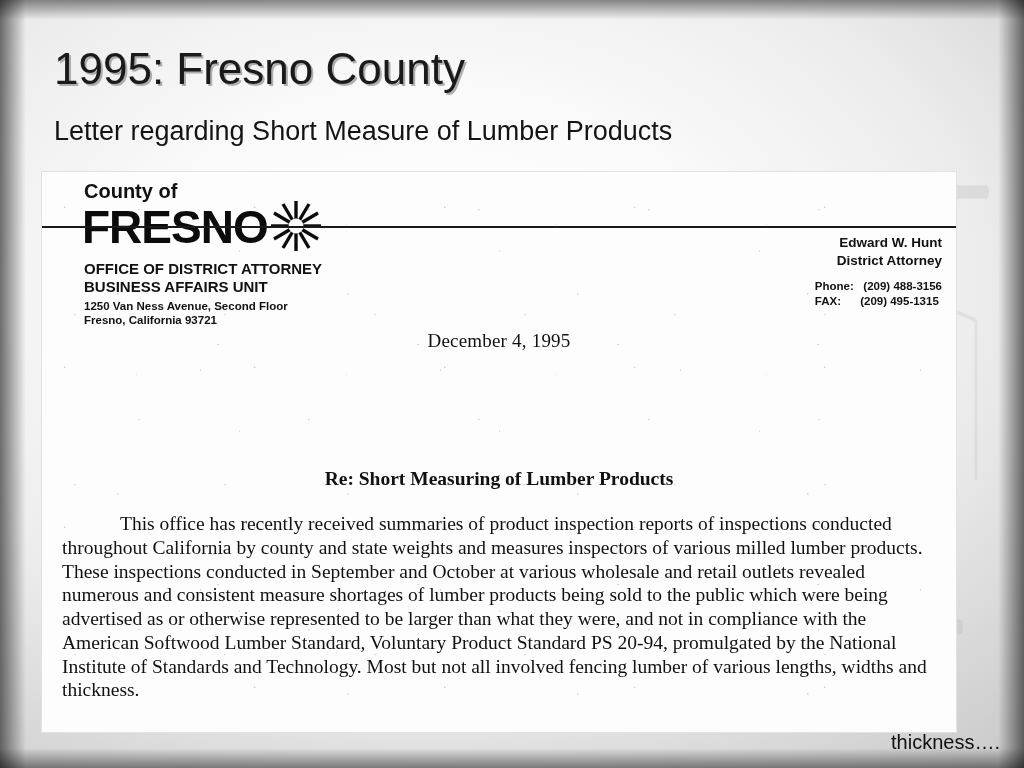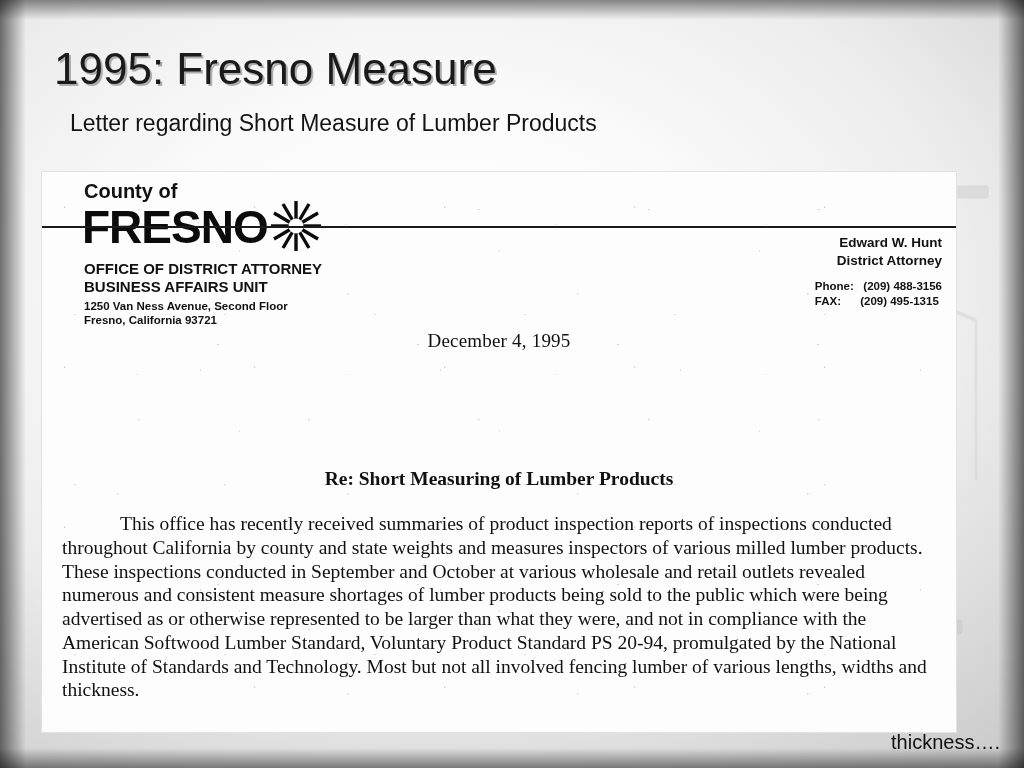--- a/index.html
+++ b/index.html
@@ -49,25 +49,24 @@
     top: 44px;
     font-size: 44px;
     color: #1a1a1a;
     letter-spacing: 0px;
     text-shadow: 2px 2px 0px rgba(150,150,150,0.75);
     white-space: nowrap;
   }
   .subtitle {
     position: absolute;
     left: 54px;
-    top: 110px;
-    font-size: 23px;
+    top: 116px;
+    font-size: 27px;
     color: #141414;
     white-space: nowrap;
-    margin-left: 16px;
   }
   .scan {
     position: absolute;
     left: 42px;
     top: 172px;
     width: 914px;
     height: 560px;
     background: #fdfdfd;
     box-shadow: 0 0 0 1px #e2e2e2;
     overflow: hidden;
@@ -202,21 +201,21 @@
       <ellipse cx="70" cy="58" rx="16" ry="16" fill="none" stroke="#bcbcbc" stroke-width="7"></ellipse>
       <ellipse cx="70" cy="96" rx="16" ry="16" fill="none" stroke="#bcbcbc" stroke-width="7"></ellipse>
       <rect x="63" y="110" width="14" height="330"></rect>
       <path d="M20 140 L70 120 L120 140" fill="none" stroke="#c2c2c2" stroke-width="4"></path>
       <line x1="20" y1="140" x2="20" y2="300" stroke="#c6c6c6" stroke-width="3"></line>
       <line x1="120" y1="140" x2="120" y2="300" stroke="#c6c6c6" stroke-width="3"></line>
       <rect x="34" y="440" width="72" height="14" rx="3"></rect>
     </g>
   </svg>
 
-  <div class="title">1995: Fresno Measure</div>
+  <div class="title">1995: Fresno County</div>
   <div class="subtitle">Letter regarding Short Measure of Lumber Products</div>
 
   <div class="scan">
 
     <div class="county-of">County of</div>
     <div class="fresno">FRESNO</div>
 
     <svg class="sunburst" viewBox="0 0 52 52" xmlns="http://www.w3.org/2000/svg" aria-hidden="true">
       <g stroke="#0b0b0b" stroke-width="3.4" stroke-linecap="butt">
         <line x1="26" y1="26" x2="26" y2="1"></line>

